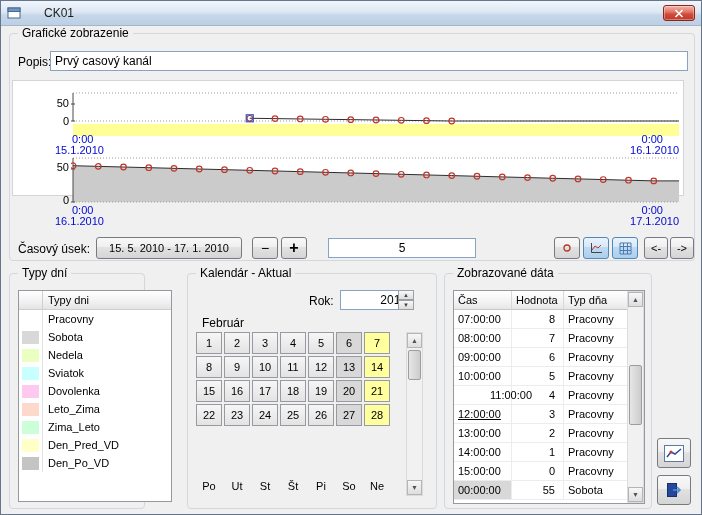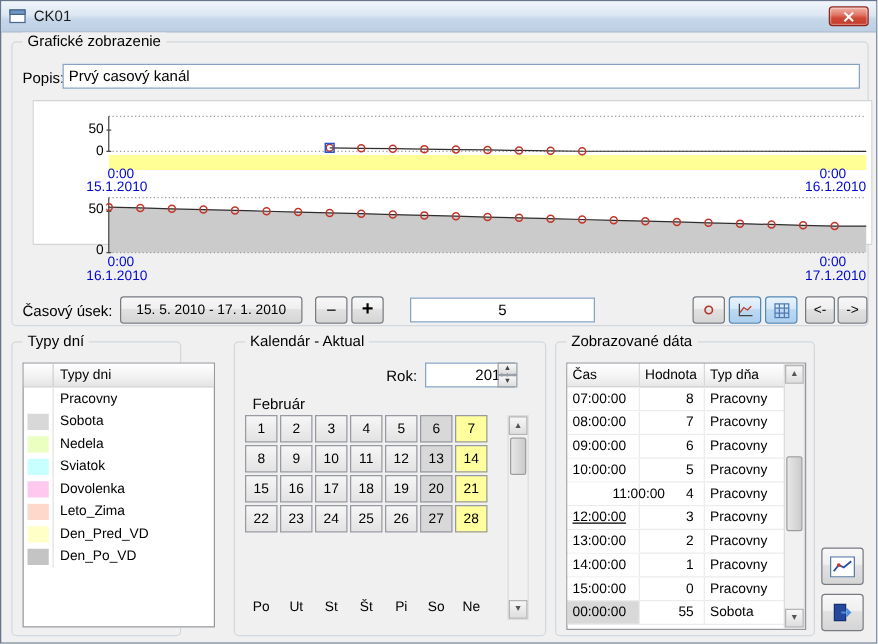--- a/index.html
+++ b/index.html
@@ -1,18 +1,18 @@
 <!DOCTYPE html>
 <html><head>
 <meta charset="utf-8">
 <style>
   *{box-sizing:border-box;margin:0;padding:0;cursor:default;user-select:none}
   body{background:#ffffff;font-family:"Liberation Sans","DejaVu Sans",sans-serif}
   .window{position:relative;width:702px;height:515px;background:#f0f0f0;border:1px solid #65768c;overflow:hidden;font-size:11px;color:#000}
-  .titlebar{position:absolute;top:0;left:0;right:0;height:25px;background:linear-gradient(#f0f5fa,#dde8f3 45%,#c6d7ea 60%,#bccfe4);border-bottom:1px solid #a5b6ca;display:flex;align-items:center;padding:0 6px;gap:6px}
+  .titlebar{position:absolute;top:0;left:0;right:0;height:25px;background:linear-gradient(#f0f5fa,#dde8f3 45%,#c6d7ea 60%,#bccfe4);border-bottom:1px solid #a5b6ca;display:flex;align-items:center;padding:0 6px;gap:23px}
   .title{font-size:12px;color:#1c1c1c}
   .close-btn{position:absolute;right:6px;top:4px;width:32px;height:16px;border-radius:3px;border:1px solid #8e251a;background:linear-gradient(#f2b5ab,#e27a6b 40%,#cf4a38 60%,#c03a2a);display:flex;align-items:center;justify-content:center;box-shadow:inset 0 0 0 1px rgba(255,255,255,.35)}
   .gbox{position:absolute;border:1px solid #d2d8de;border-radius:4px}
   .glabel{position:absolute;top:-8px;left:8px;background:#f0f0f0;padding:0 4px;font-size:12px;white-space:nowrap}
   .lbl{position:absolute;font-size:12px;white-space:nowrap}
   .tinput{position:absolute;border:1px solid #86a3c3;background:#fff;font:inherit;font-size:12px;padding:2px 4px}
   .tinput.center{text-align:center}
   .tinput.right{text-align:right}
   .btn{position:absolute;display:flex;align-items:center;justify-content:center;background:linear-gradient(#f8f8f8,#efefef 45%,#e2e2e2 46%,#d5d5d5);border:1px solid #777b80;border-radius:3px;font-size:11px;white-space:nowrap}
   .btn.toggled{background:linear-gradient(#e9f3fc,#d5e8f8 45%,#bedaf3 46%,#accfee);border-color:#5188b8}
@@ -68,21 +68,21 @@
           <path d="M1.5 1 L8.5 8 M8.5 1 L1.5 8" stroke="#fff" stroke-width="1.6"></path>
         </svg>
     </div>
   </div>
 
   <div class="gbox" style="left:8px;top:32px;width:686px;height:228px">
     <span class="glabel">Grafické zobrazenie</span>
     <span class="lbl" style="left:8px;top:21px">Popis:</span>
     <input class="tinput" style="left: 40px; top: 17px; width: 638px; height: 20px;" value="Prvý casový kanál">
 
-    <div class="chart-area" style="left:16px;top:46px;width:672px;height:116px">
+    <div class="chart-area" style="left:2px;top:46px;width:672px;height:116px">
       <span class="ytick" style="left:30px;top:16px">50</span>
       <span class="ytick" style="left:30px;top:34px">0</span>
       <svg class="plot" style="left:58px;top:8px" width="610" height="50">
           <rect x="2" y="35" width="606" height="12" fill="#ffff96"></rect>
           <line x1="2" y1="4" x2="608" y2="4" stroke="#9b9b9b" stroke-dasharray="1 2"></line>
           <line x1="2" y1="32" x2="608" y2="32" stroke="#9b9b9b" stroke-dasharray="1 2"></line>
           <line x1="2" y1="4" x2="2" y2="32" stroke="#4a4a4a"></line>
           <line x1="0" y1="15" x2="4" y2="15" stroke="#4a4a4a"></line>
           <line x1="0" y1="32" x2="4" y2="32" stroke="#4a4a4a"></line>
           <polyline points="178.75,29.28 204,29.62 229.25,29.96 254.5,30.3 279.75,30.64 305,30.98 330.25,31.32 355.5,31.66 380.75,32 608,32" fill="none" stroke="#2e2e2e"></polyline>
@@ -215,20 +215,26 @@
             <span class="dt-label">Dovolenka</span>
           </div>
           <div class="dt-row">
             <span class="dt-c1">
               <span class="dt-swatch" style="background: rgb(255, 216, 204);"></span>
             </span>
             <span class="dt-label">Leto_Zima</span>
           </div>
           <div class="dt-row">
             <span class="dt-c1">
+              <span class="dt-swatch" style="background: rgb(204, 255, 216);"></span>
+            </span>
+            <span class="dt-label">Zima_Leto</span>
+          </div>
+          <div class="dt-row">
+            <span class="dt-c1">
               <span class="dt-swatch" style="background: rgb(255, 255, 200);"></span>
             </span>
             <span class="dt-label">Den_Pred_VD</span>
           </div>
           <div class="dt-row">
             <span class="dt-c1">
               <span class="dt-swatch" style="background: rgb(196, 196, 196);"></span>
             </span>
             <span class="dt-label">Den_Po_VD</span>
           </div>

